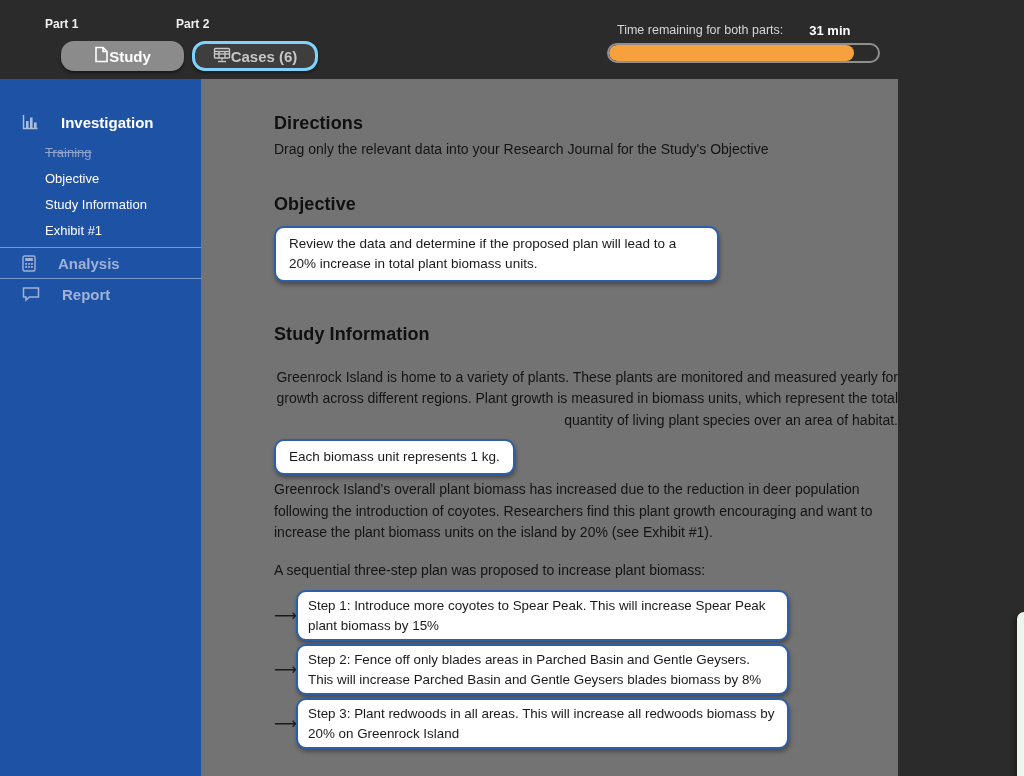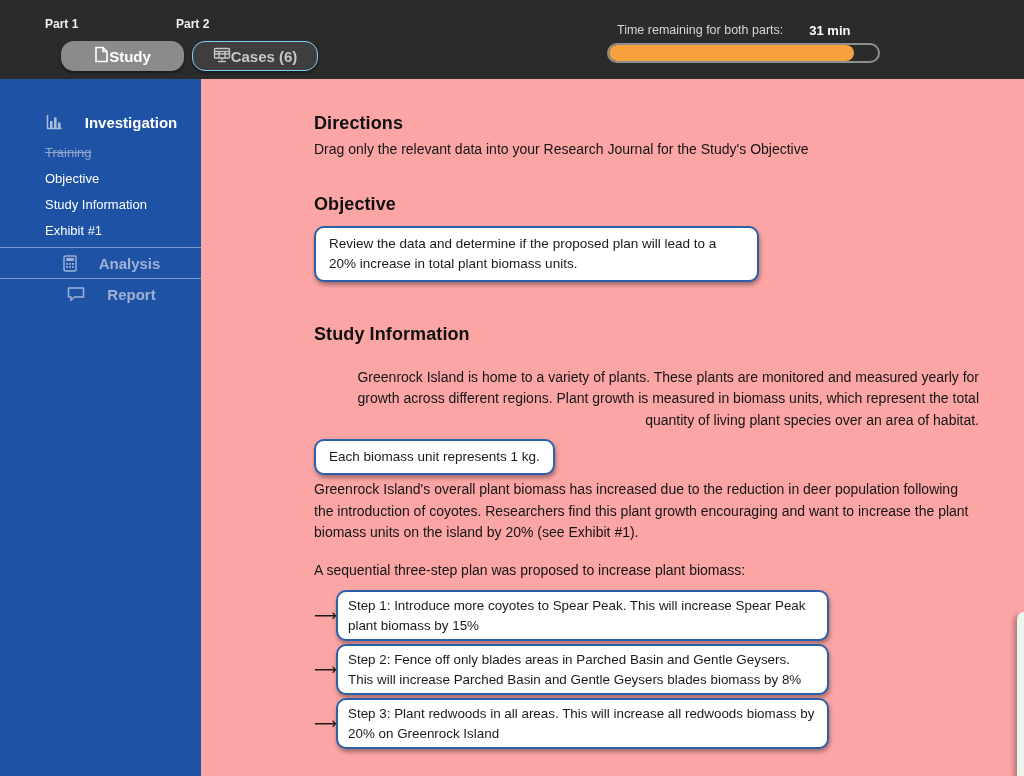--- a/index.html
+++ b/index.html
@@ -5,43 +5,43 @@
   * { margin:0; padding:0; box-sizing:border-box; }
   html,body { width:1024px; height:776px; overflow:hidden; }
   body { font-family:"Liberation Sans","DejaVu Sans",sans-serif; background:#2b2b2b; position:relative; }
 
   
   .topbar { position:absolute; left:0; top:0; width:1024px; height:79px; background:#2b2b2b; z-index:5; }
   .part-group { position:absolute; top:0; }
   .part-label { font-size:12px; font-weight:700; color:#f0f0f0; position:absolute; top:17px; left:0; white-space:nowrap; }
   .tab-btn { position:absolute; top:41px; left:0; height:30px; border-radius:13px; display:flex; align-items:center; justify-content:center; gap:0; font-size:15px; font-weight:700; cursor:pointer; box-shadow:0 2px 3px rgba(0,0,0,0.45); border:none;margin-left:16px; }
   .tab-btn.selected { background:#8b8b8b; color:#ffffff; width:123px; }
-  .tab-btn.dim { background:#3e3e3e; color:#c7c7c7; width:126px; border:1px solid #7dd3fc; }
+  .tab-btn.dim { background:#3e3e3e; color:#c7c7c7; width:126px; border:3px solid #7dd3fc; }
   .tab-btn svg { flex:0 0 auto; }
 
   .timer { position:absolute; top:0; left:607px; width:273px; }
   .timer-labels { position:absolute; top:23px; left:10px; width:280px; display:flex; gap:26px; white-space:nowrap; }
   .timer-label { font-size:12.5px; color:#d6d6d6; }
   .timer-value { font-size:13px; font-weight:700; color:#ffffff; }
   .progress-track { position:absolute; top:43px; left:0; width:273px; height:20px; border:2px solid #8f8f8f; border-radius:999px; background:#2b2b2b; overflow:hidden; }
   .progress-fill { height:100%; border-radius:999px; background:#f6a13d; }
 
   
   .sidebar { position:absolute; left:0; top:79px; width:201px; height:697px; background:#1e52a5; z-index:4; }
-  .side-section { display:flex; align-items:center; gap:22px; padding-left:22px; height:22px; font-size:15px; font-weight:700; color:#ffffff; cursor:pointer;justify-content:center; }
+  .side-section { display:flex; align-items:center; gap:22px; padding-left:22px; height:22px; font-size:15px; font-weight:700; color:#ffffff; cursor:pointer; }
   .side-section .icon { color:#a9bddf; display:flex; align-items:center; }
   .side-section.muted, .side-section.muted .icon { color:#9fb2d6; }
   .side-sub { padding-left:45px; font-size:13px; font-weight:400; color:#ffffff; height:26px; display:flex; align-items:center; cursor:pointer; }
   .side-sub.struck { color:#8ea4cd; text-decoration:line-through; }
   .side-divider { border-top:1px solid rgba(196,212,238,0.55); margin:4px 0; }
   .pad-top { height:32px; }
   .row-gap { height:6px; }
 
   
-  .content { position:absolute; left:201px; top:79px; width:823px; height:697px; background:#fca5a5; overflow:hidden; z-index:3;padding-left:40px; }
+  .content { position:absolute; left:201px; top:79px; width:697px; height:697px; background:#737373; overflow:hidden; z-index:3; }
   .content-inner { padding:33px 0 0 73px; }
   h2.section { font-size:18px; line-height:22px; font-weight:700; color:#101010; letter-spacing:0.1px; }
   p.body { font-size:14px; line-height:21.5px; color:#141414; max-width:665px; }
   .callout { background:#ffffff; border:2.5px solid #2c5fa9; border-radius:10px; box-shadow:1px 3px 4px rgba(0,0,0,0.35); color:#1a1a1a; }
   .objective-box { width:445px; padding:6px 13px; font-size:13.5px; line-height:20px; margin-top:11px; cursor:grab; }
   .biomass-box { display:inline-block; padding:6px 13px; font-size:13.5px; line-height:20px; margin-top:8px; cursor:grab;text-align:center; }
   .steps { margin-top:9px; }
   .step-row { display:flex; align-items:center; margin-bottom:3px; }
   .step-arrow { width:22px; font-size:16px; color:#1a1a1a; flex:0 0 auto; }
   .step-box { width:493px; padding:4px 10px; font-size:13.4px; line-height:19.5px; cursor:grab; }

